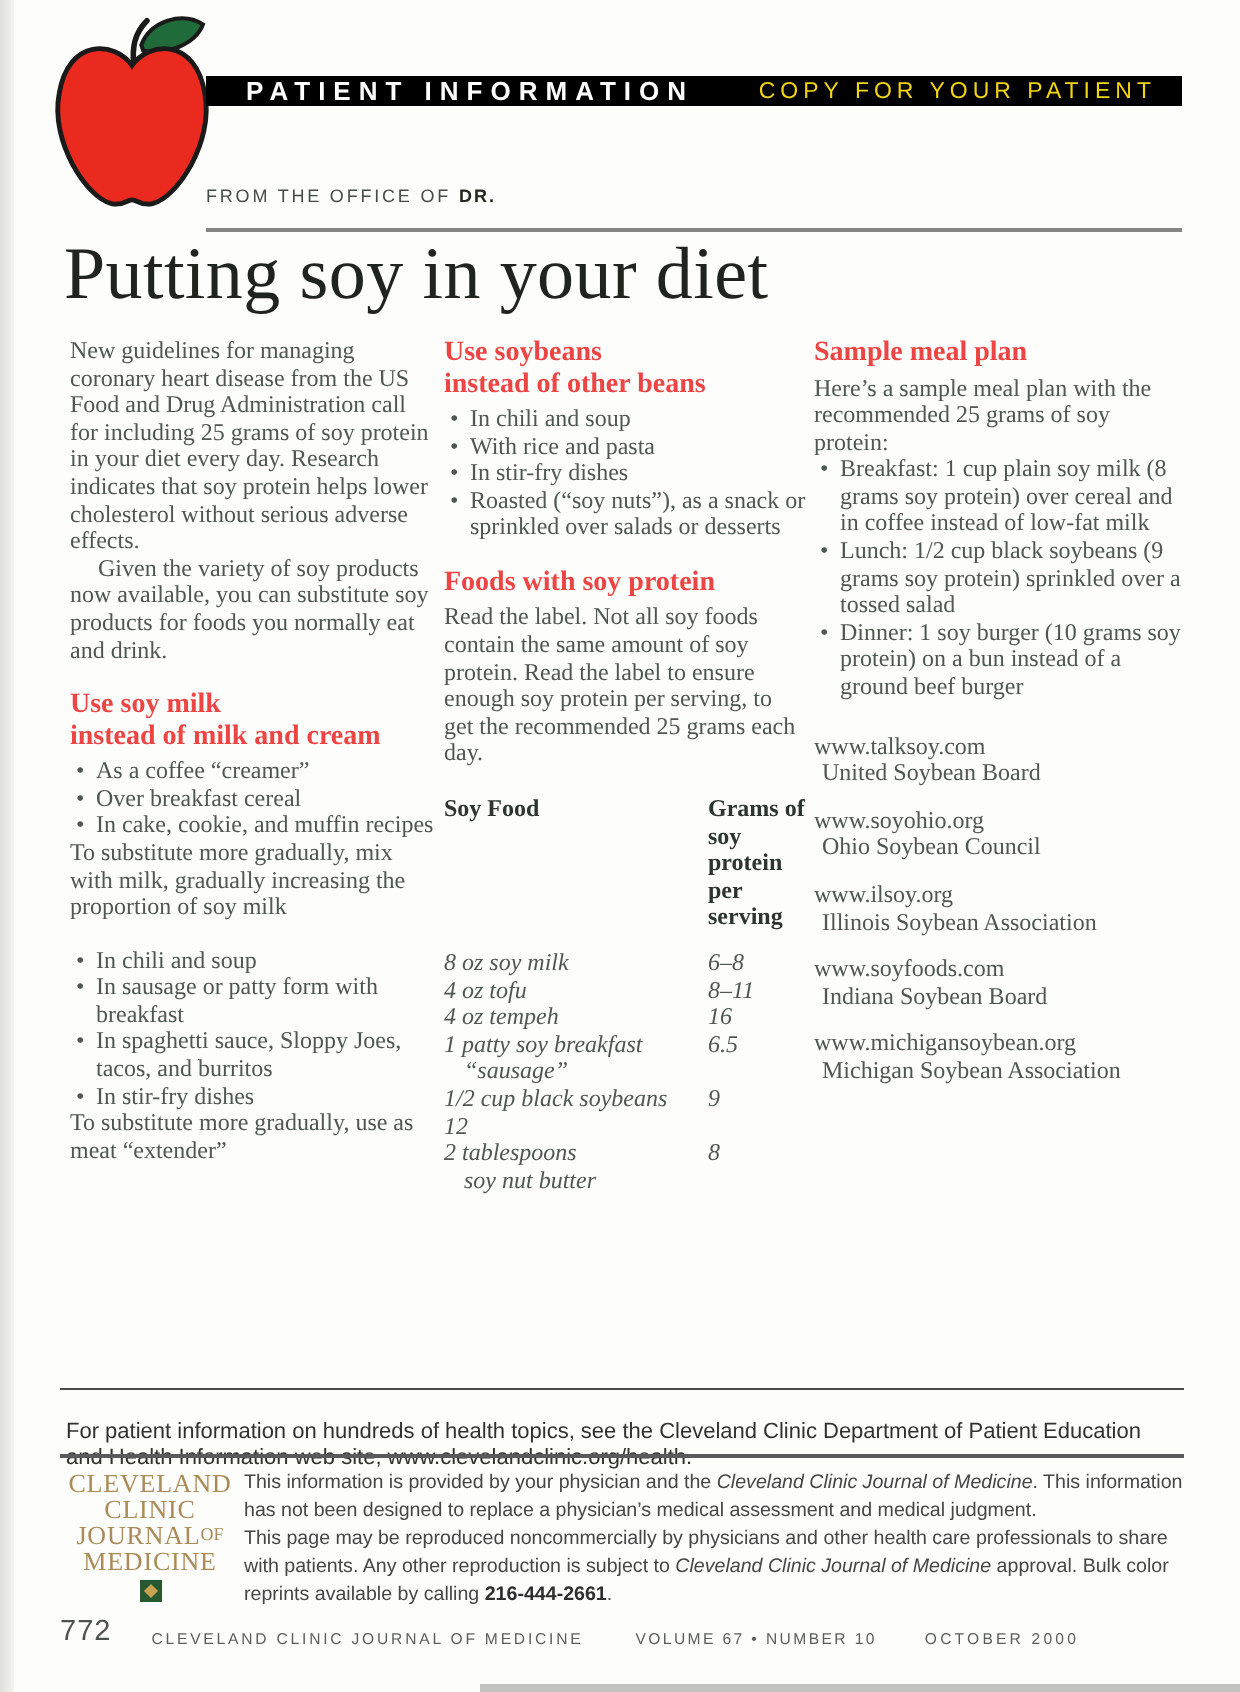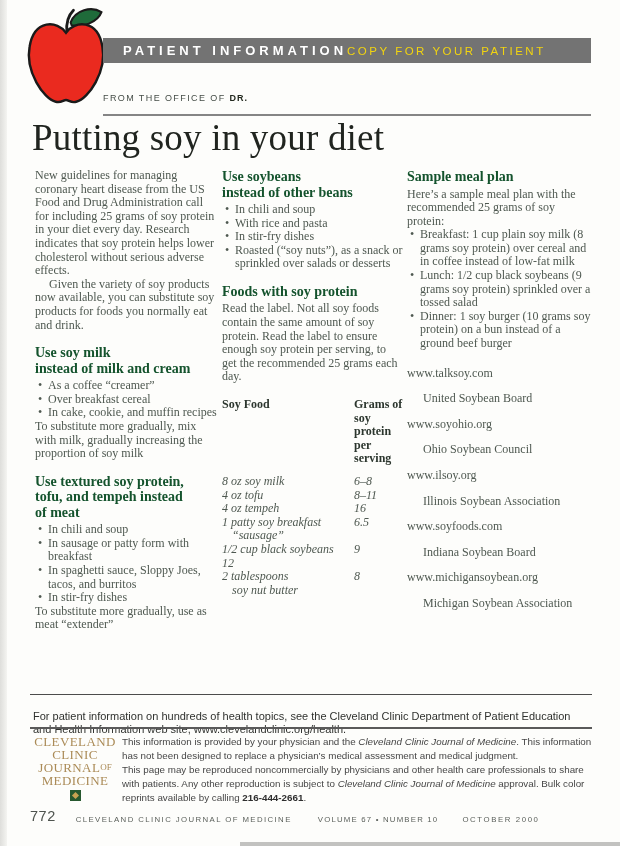--- a/index.html
+++ b/index.html
@@ -4,60 +4,60 @@
 <style>
   html,body{margin:0;padding:0;background:#e8e8e6;}
   .page{position:relative;width:620px;height:846px;background:#fdfdfb;margin:0 auto;overflow:hidden;
         font-family:"Liberation Serif",serif;color:#4e5850;}
   
   .scan-left{position:absolute;left:0;top:0;width:7px;height:100%;background:linear-gradient(90deg,#dededb,#f4f4f1);}
   .scan-bottom{position:absolute;left:240px;bottom:0;width:380px;height:4px;background:#c2c2c0;}
 
   
   .apple{position:absolute;left:24px;top:6px;width:84px;height:102px;}
-  .banner{position:absolute;left:103px;top:38px;width:488px;height:25px;background:#737373;
-          display:flex;align-items:center;justify-content:flex-start;box-sizing:border-box;
+  .banner{position:absolute;left:103px;top:38px;width:488px;height:15px;background:#000000;
+          display:flex;align-items:center;justify-content:space-between;box-sizing:border-box;
           padding:0 13px 0 20px;font-family:"Liberation Sans",sans-serif;}
   .banner-title{color:#ffffff;font-weight:bold;font-size:13px;letter-spacing:4px;white-space:nowrap;}
   .banner-copy{color:#f2d410;font-size:11.5px;letter-spacing:2.5px;white-space:nowrap;}
   .office{position:absolute;left:103px;top:93px;font-family:"Liberation Sans",sans-serif;
           font-size:9px;letter-spacing:1.4px;color:#454d47;}
   .office b{color:#23291f;margin-left:4px;letter-spacing:1px;}
   .office-rule{position:absolute;left:103px;top:114px;width:488px;height:2px;background:#858585;}
 
   .title{position:absolute;left:32px;top:116px;margin:0;font-weight:normal;font-size:37px;
          color:#20241f;letter-spacing:0.2px;}
 
   
   .col{position:absolute;top:169px;font-size:12px;line-height:13.6px;}
   .col1{left:35px;width:183px;}
   .col2{left:222px;width:181px;}
   .col3{left:407px;width:186px;}
   .body{margin:0;}
   .indent{text-indent:14px;}
   .sec{margin-top:13px;}
-  .h{margin:0 0 3px 0;font-size:14px;line-height:15.5px;font-weight:bold;color:#14532d;white-space:pre-line;}
+  .h{margin:0 0 3px 0;font-size:14px;line-height:15.5px;font-weight:bold;color:#ef4444;white-space:pre-line;}
   .li{display:flex;margin:0;}
   .mk{width:13px;flex:0 0 13px;text-align:left;padding-left:3px;box-sizing:border-box;}
   .tx{flex:1;}
   .note{margin:0;}
 
   
   .soytable{margin-top:14px;}
   .trow{display:flex;align-items:flex-start;}
   .tfood{flex:0 0 122px;padding-left:10px;text-indent:-10px;white-space:pre-line;}
   .tgrams{flex:1;}
   .thead .tfood,.thead .tgrams{font-weight:bold;color:#2c362e;}
   .tbody{margin-top:9px;font-style:italic;}
 
   
   .weblist{margin-top:8px;}
   .webitem{margin-top:10px;}
   .weburl{margin:0;}
-  .weborg{margin:12px;padding-left:4px;}
+  .weborg{margin:0;padding-left:4px;}
 
   
   .rule-top{position:absolute;left:30px;top:694px;width:562px;height:1px;background:#4c4c4c;}
   .patient-note{position:absolute;left:33px;top:699px;width:558px;font-family:"Liberation Sans",sans-serif;
                 font-size:11px;line-height:13px;color:#30322f;}
   .rule-mid{position:absolute;left:30px;top:727px;width:562px;height:2px;background:#5a5a5a;}
   .logo{position:absolute;left:30px;top:736px;width:90px;text-align:center;color:#ab8b57;
         font-size:13px;line-height:12.5px;letter-spacing:0.4px;}
   .lgof{font-size:9px;vertical-align:2px;letter-spacing:0;}
   .lgsq{width:11px;height:11px;background:#27582f;margin:3px auto 0 auto;display:flex;align-items:center;justify-content:center;}
@@ -115,23 +115,20 @@
           <span class="tx">Over breakfast cereal</span>
         </div>
       <div class="li">
           <span class="mk">•</span>
           <span class="tx">In cake, cookie, and muffin recipes</span>
         </div>
       <p class="note">To substitute more gradually, mix with milk, gradually increasing the proportion of soy milk</p>
     </div>
 
     <div class="sec">
-      <h3 class="h">Use textured soy protein,
-tofu, and tempeh instead
-of meat</h3>
       <div class="li">
           <span class="mk">•</span>
           <span class="tx">In chili and soup</span>
         </div>
       <div class="li">
           <span class="mk">•</span>
           <span class="tx">In sausage or patty form with breakfast</span>
         </div>
       <div class="li">
           <span class="mk">•</span>

